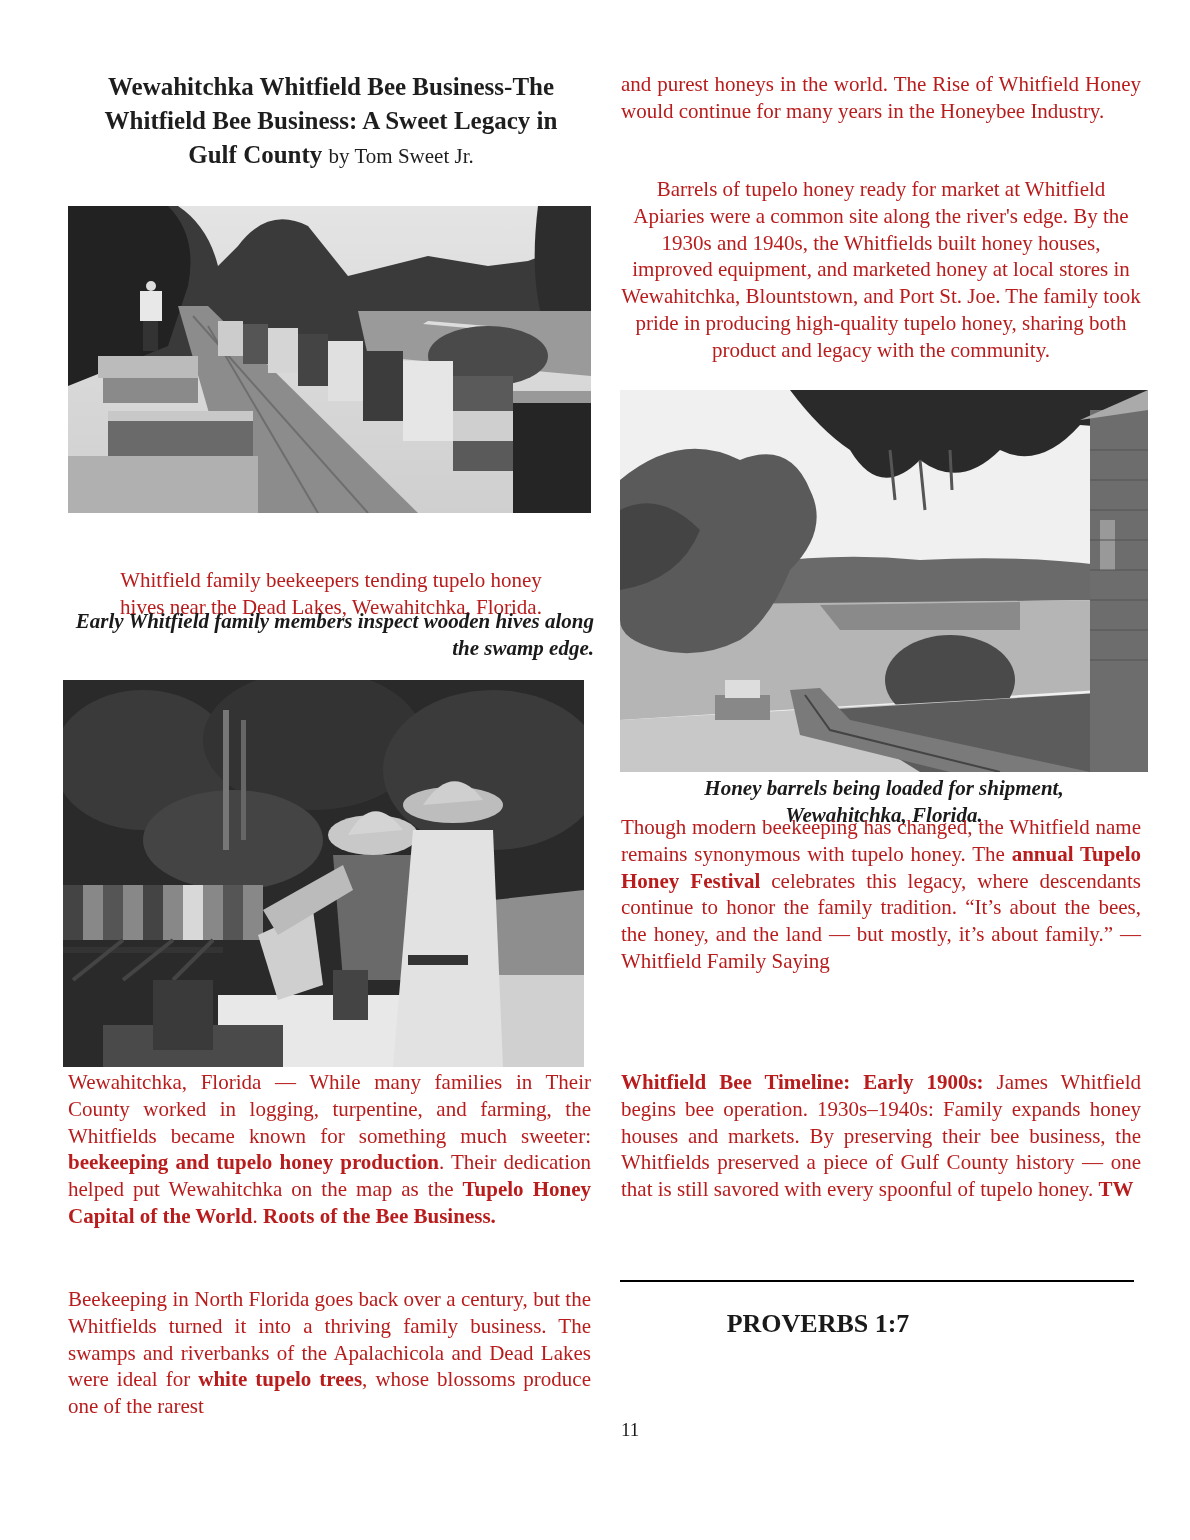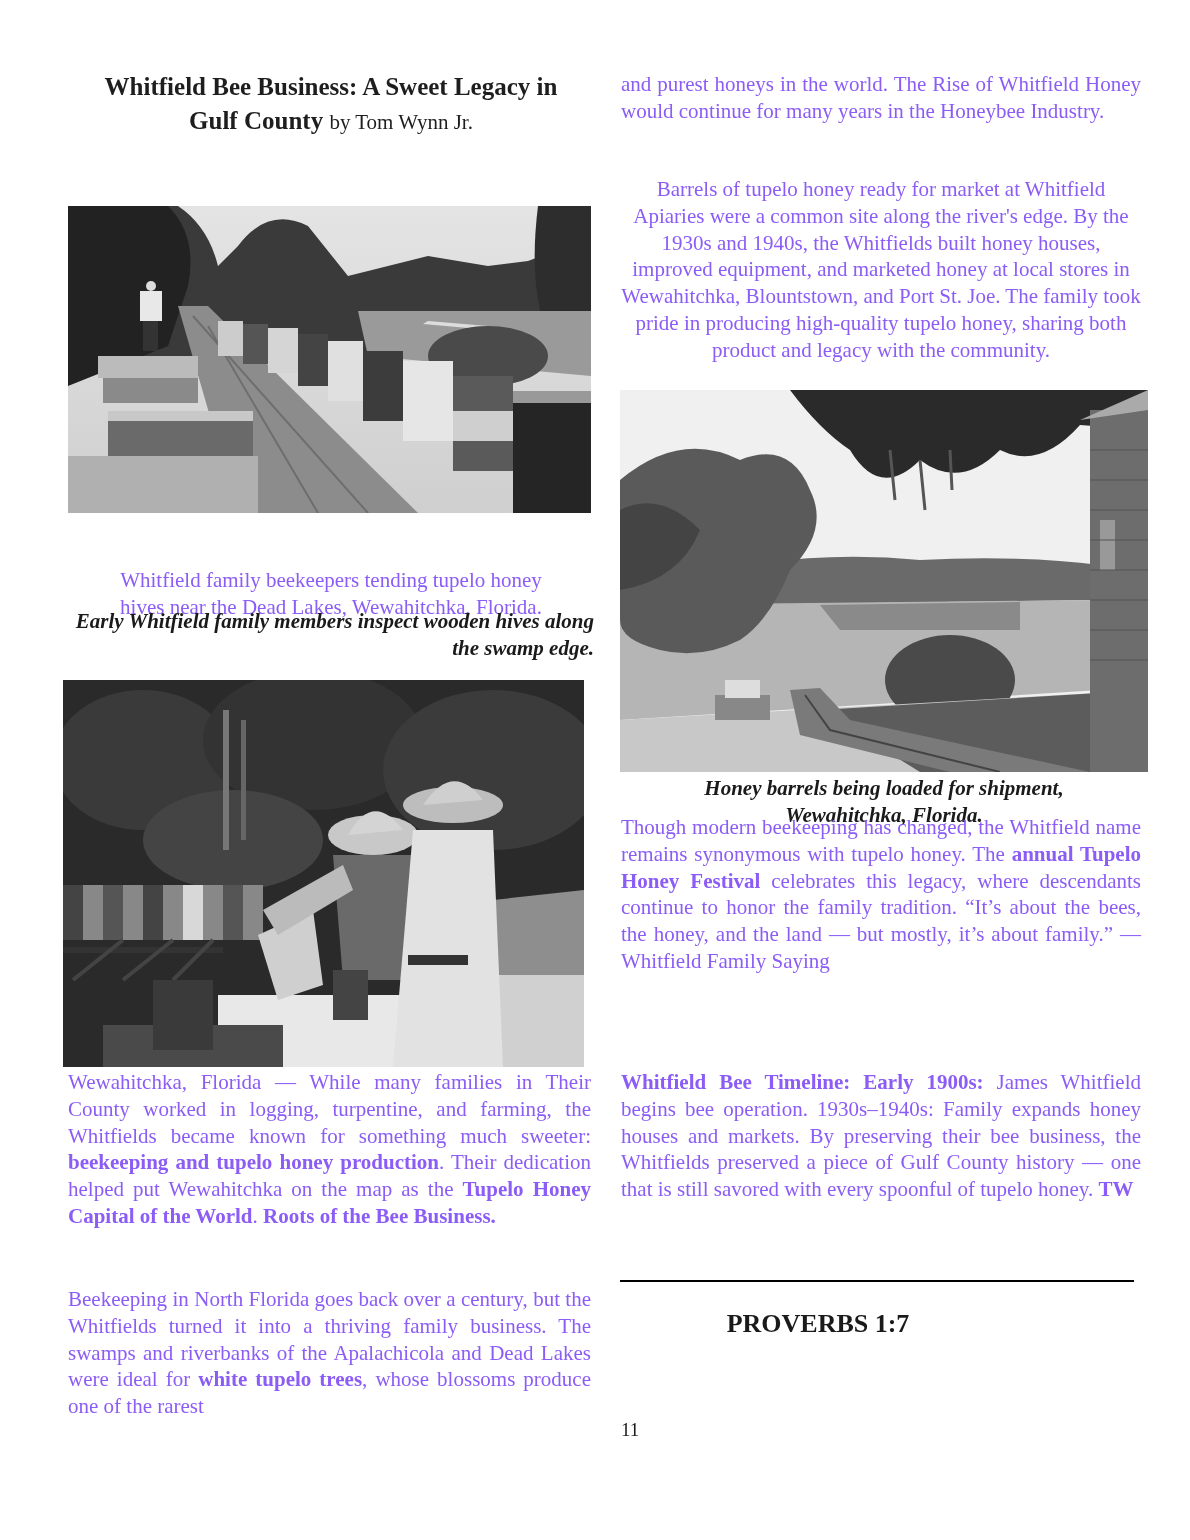--- a/index.html
+++ b/index.html
@@ -2,37 +2,38 @@
 <html><head>
 <meta charset="utf-8">
 <style>
   html, body { margin: 0; padding: 0; background: #ffffff; }
   body { width: 1190px; height: 1540px; position: relative; overflow: hidden;
          font-family: "Liberation Serif", "DejaVu Serif", serif; color: #1a1a1a; }
   .abs { position: absolute; }
   .title { left: 68px; top: 70px; width: 526px; text-align: center;
            font-size: 25px; line-height: 34px; font-weight: bold; color: #1e1e1e; }
   .title .byline { font-weight: normal; font-size: 21px; }
-  .para { font-size: 21px; line-height: 26.8px; text-align: justify; color: #8b5cf6; }
+  .para { font-size: 21px; line-height: 26.8px; text-align: justify; color: #b91c1c; }
   .para b { font-weight: bold; }
   .center { text-align: center; margin-top: 40px; }
   .cap-italic { font-style: italic; font-weight: bold; font-size: 21px; line-height: 26.5px; }
   .photo { overflow: hidden; background: #777; }
   .photo svg { display: block; width: 100%; height: 100%; }
   .rule { left: 620px; top: 1280px; width: 514px; height: 2px; background: #000; }
   .proverbs { left: 620px; top: 1311px; width: 396px; text-align: center;
               font-weight: bold; font-size: 26px; line-height: 26px; }
   .pagenum { left: 621px; top: 1419px; font-size: 19px; line-height: 22px; }
 </style>
 </head>
 <body>
 
 <div class="abs title">
+  <div>Wewahitchka Whitfield Bee Business-The</div>
   <div>Whitfield Bee Business: A Sweet Legacy in</div>
-  <div><span>Gulf County</span> <span class="byline">by Tom Wynn Jr.</span></div>
+  <div><span>Gulf County</span> <span class="byline">by Tom Sweet Jr.</span></div>
 </div>
 
 <div class="abs photo" style="left:68px; top:206px; width:523px; height:307px;">
   <svg viewBox="0 0 523 307" preserveAspectRatio="none">
     <defs>
       <linearGradient id="sky1" x1="0" y1="0" x2="0" y2="1">
         <stop offset="0" stop-color="#e4e4e4"></stop>
           <stop offset="1" stop-color="#cfcfcf"></stop>
       </linearGradient>
     </defs>

